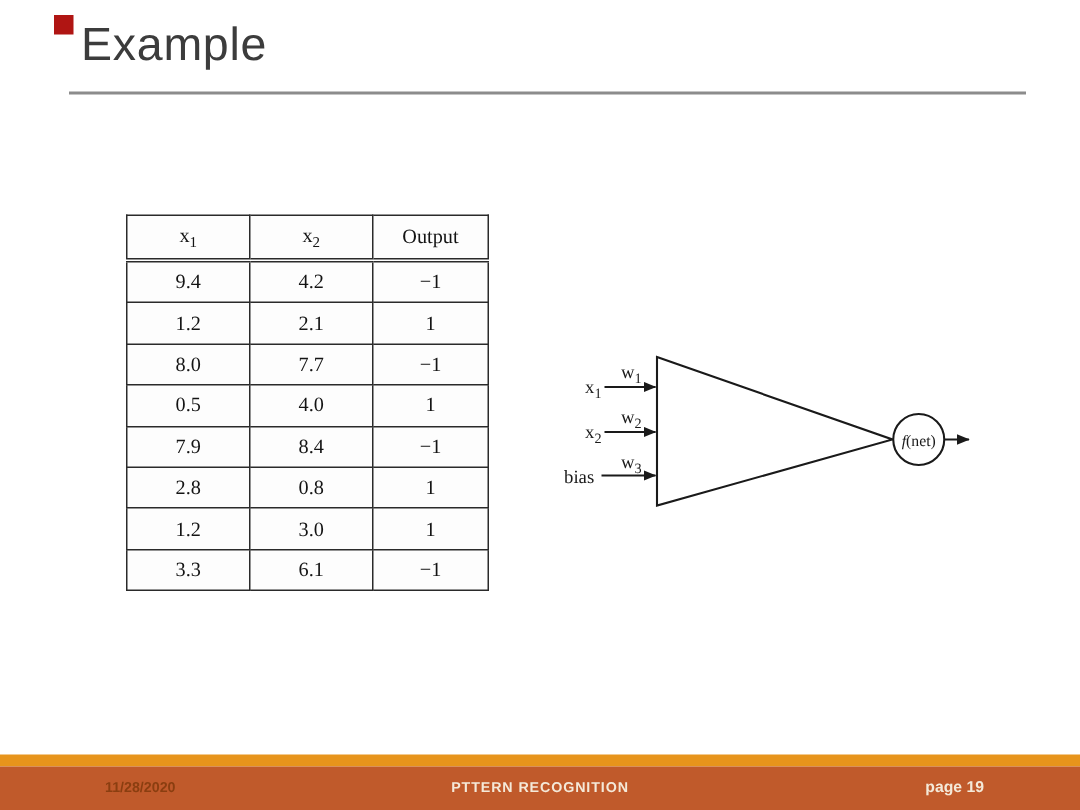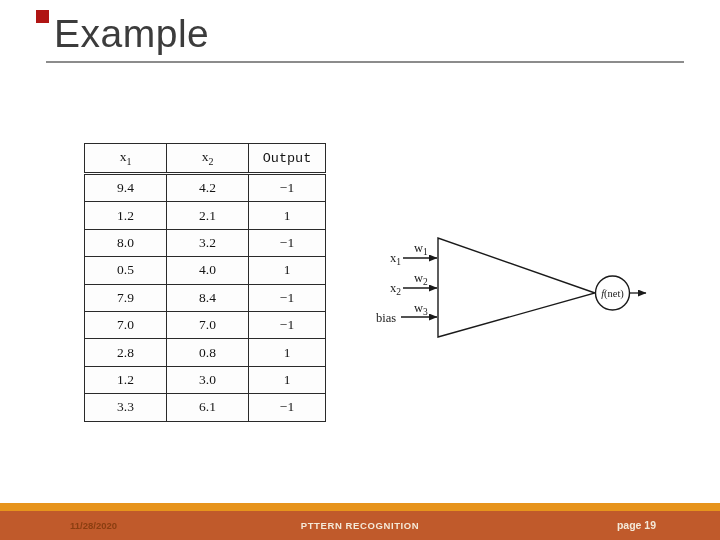--- a/index.html
+++ b/index.html
@@ -1,30 +1,30 @@
 <!DOCTYPE html>
 <html><head>
 <meta charset="utf-8">
 <style>
   html,body{margin:0;padding:0;}
   body{width:720px;height:540px;background:#ffffff;position:relative;overflow:hidden;
        font-family:"Liberation Sans",sans-serif;}
   .accent{position:absolute;left:36px;top:10px;width:13px;height:13px;background:#b01513;}
-  .title{position:absolute;left:54px;top:12px;margin:0;font-size:39px;font-weight:400;
+  .title{position:absolute;left:54px;top:12px;margin:0;font-size:31px;font-weight:400;
          color:#3c3c3c;letter-spacing:0.5px;font-family:"Liberation Sans",sans-serif;}
   .rule{position:absolute;left:46px;top:61px;width:638px;height:2px;background:#8c8c8c;}
 
   
   table.data{position:absolute;left:84px;top:143px;border-collapse:collapse;
              font-family:"Liberation Serif",serif;font-size:13.5px;color:#141414;
              background:#fdfdfd;}
   table.data th,table.data td{border:1px solid #2a2a2a;text-align:center;padding:0;}
   table.data th{width:81px;height:28px;font-weight:400;font-size:13.5px;
                 border-bottom:3px double #2a2a2a;}
-  table.data th.c3{width:76px;font-family:Liberation Mono, monospace;}
+  table.data th.c3{width:76px;}
   table.data td{height:26.4px;}
   table.data sub{font-size:10px;}
 
   
   .diagram{position:absolute;left:370px;top:230px;}
   .diagram text{font-family:"Liberation Serif",serif;font-size:12.5px;fill:#1a1a1a;}
   .diagram .sub{font-size:9.5px;}
   .diagram .fnet{font-size:10.5px;}
   .diagram .it{font-style:italic;}
 
@@ -59,36 +59,31 @@
         <td>4.2</td>
         <td>−1</td>
       </tr>
     <tr>
         <td>1.2</td>
         <td>2.1</td>
         <td>1</td>
       </tr>
     <tr>
         <td>8.0</td>
-        <td>3.2</td>
+        <td>7.7</td>
         <td>−1</td>
       </tr>
     <tr>
         <td>0.5</td>
         <td>4.0</td>
         <td>1</td>
       </tr>
     <tr>
         <td>7.9</td>
         <td>8.4</td>
-        <td>−1</td>
-      </tr>
-    <tr>
-        <td>7.0</td>
-        <td>7.0</td>
         <td>−1</td>
       </tr>
     <tr>
         <td>2.8</td>
         <td>0.8</td>
         <td>1</td>
       </tr>
     <tr>
         <td>1.2</td>
         <td>3.0</td>

